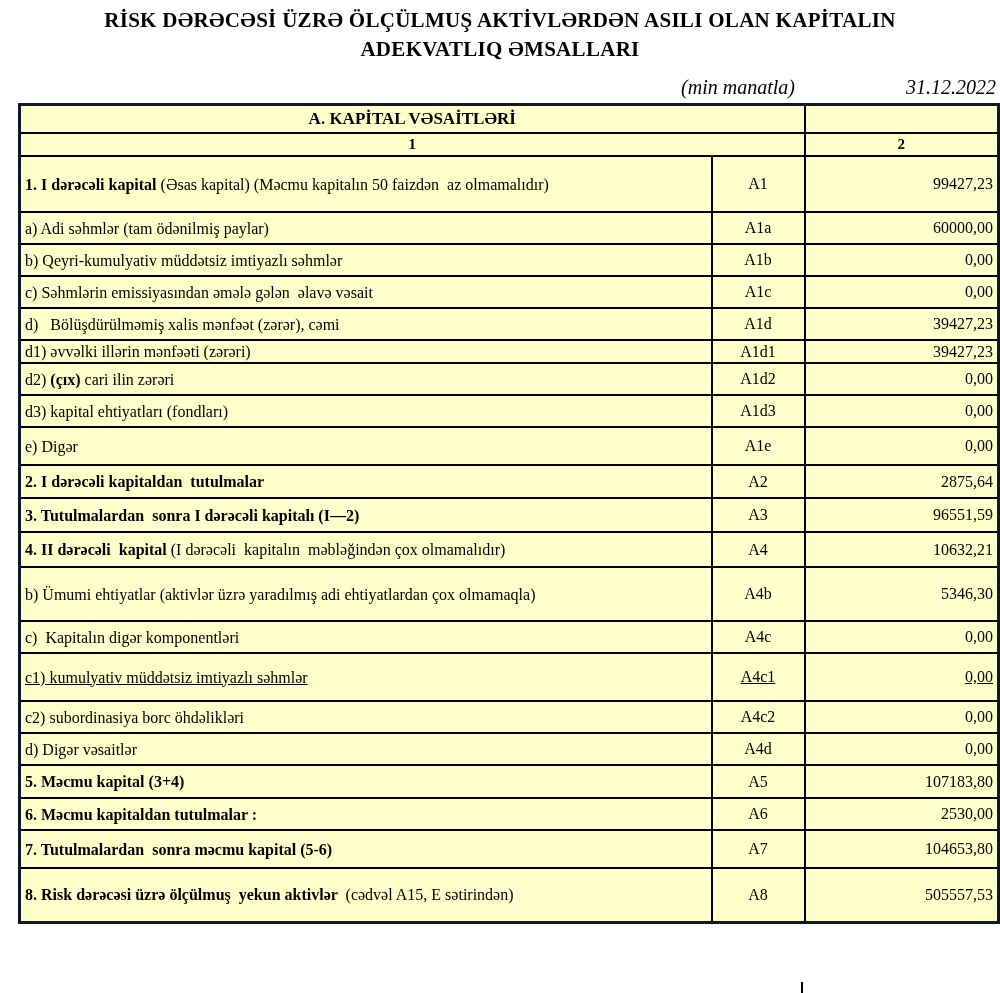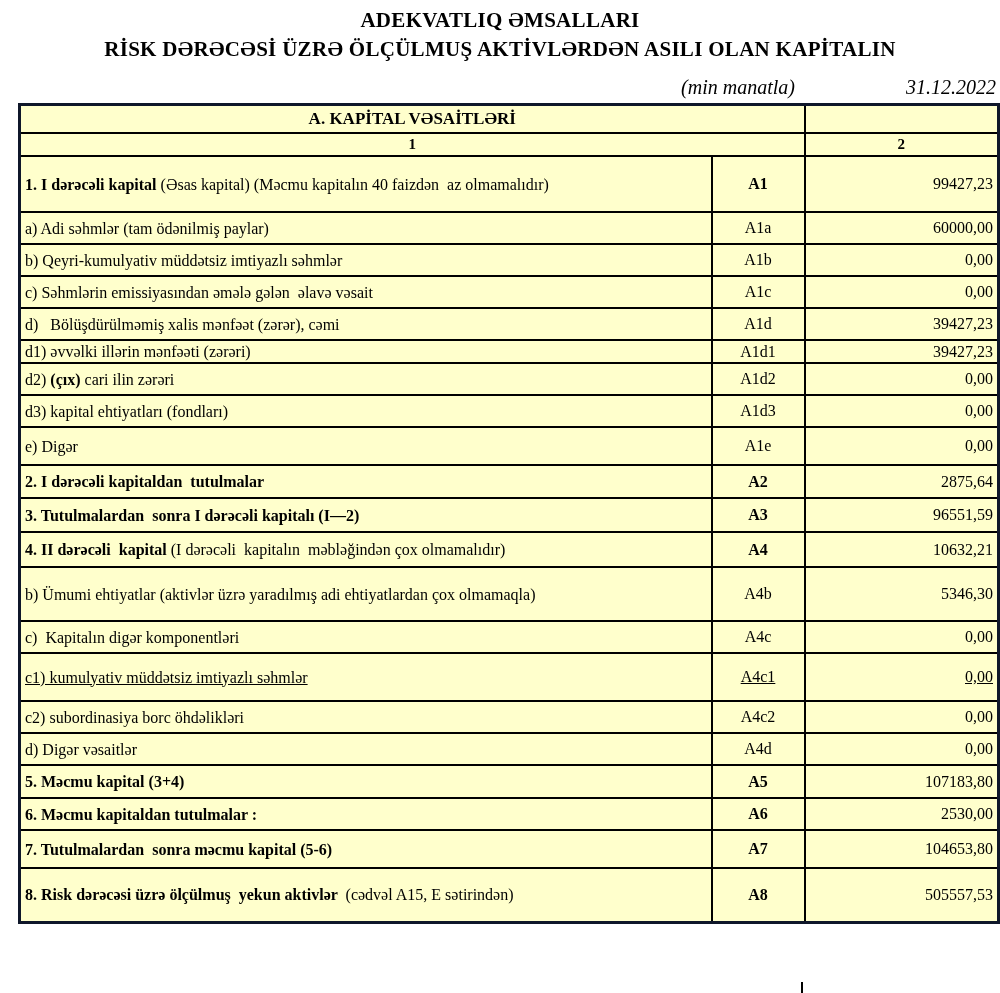--- a/index.html
+++ b/index.html
@@ -41,32 +41,32 @@
     overflow: hidden;
   }
   tr.sec td { height: 24px; text-align: center; font-weight: 700; font-size: 17px; }
   tr.nums td { height: 19px; text-align: center; font-weight: 700; font-size: 15px; }
   td.lbl { white-space: pre-wrap; line-height: 19px; }
   td.lbl .b { font-weight: 700; }
   td.ind0 { padding-left: 6px; }
   td.ind1 { padding-left: 20px; }
   td.ind2 { padding-left: 38px; }
   td.code { text-align: center; }
-  td.code.b { font-weight: 700; }
+  td.code.b { font-weight: 400; }
   td.val { text-align: right; padding-right: 6px; }
   .tail { position: absolute; left: 801px; top: 982px; width: 2px; height: 11px; background: #000; }
 </style>
 </head>
 <body>
 
 <div class="page">
 
   <div class="title">
+    <div>RİSK DƏRƏCƏSİ ÜZRƏ ÖLÇÜLMUŞ AKTİVLƏRDƏN ASILI OLAN KAPİTALIN</div>
     <div>ADEKVATLIQ ƏMSALLARI</div>
-    <div>RİSK DƏRƏCƏSİ ÜZRƏ ÖLÇÜLMUŞ AKTİVLƏRDƏN ASILI OLAN KAPİTALIN</div>
   </div>
 
   <div class="meta">
     <span class="unit">(min manatla)</span>
     <span class="date">31.12.2022</span>
   </div>
 
   <table class="cap" id="cap-table" style="background: rgb(255, 255, 204);">
     <colgroup>
       <col style="width:692px">
@@ -78,21 +78,21 @@
         <td colspan="2">A. KAPİTAL VƏSAİTLƏRİ</td>
         <td></td>
       </tr>
       <tr class="nums">
         <td colspan="2">1</td>
         <td>2</td>
       </tr>
     </tbody>
     <tbody id="rows">
         <tr style="height: 56px;">
-          <td class="lbl ind0"><span class="b">1. I dərəcəli kapital </span><span>(Əsas kapital) (Məcmu kapitalın 40 faizdən  az olmamalıdır)</span></td>
+          <td class="lbl ind0"><span class="b">1. I dərəcəli kapital </span><span>(Əsas kapital) (Məcmu kapitalın 50 faizdən  az olmamalıdır)</span></td>
           <td class="code b">A1</td>
           <td class="val">99427,23</td>
         </tr>
         <tr style="height: 32px;">
           <td class="lbl ind1"><span>a) Adi səhmlər (tam ödənilmiş paylar)</span></td>
           <td class="code">A1a</td>
           <td class="val">60000,00</td>
         </tr>
         <tr style="height: 32px;">
           <td class="lbl ind1"><span>b) Qeyri-kumulyativ müddətsiz imtiyazlı səhmlər</span></td>

